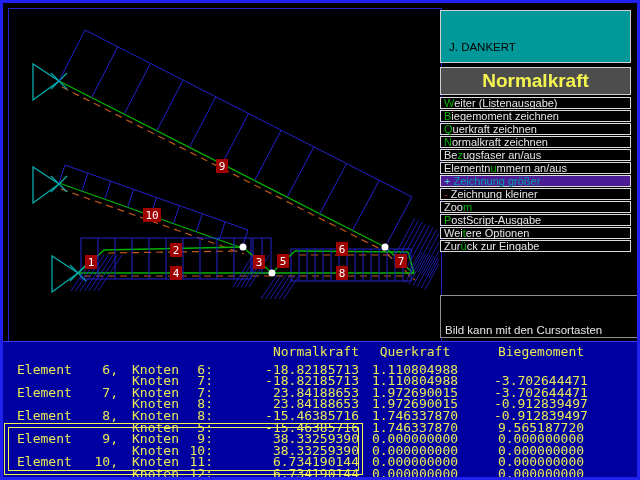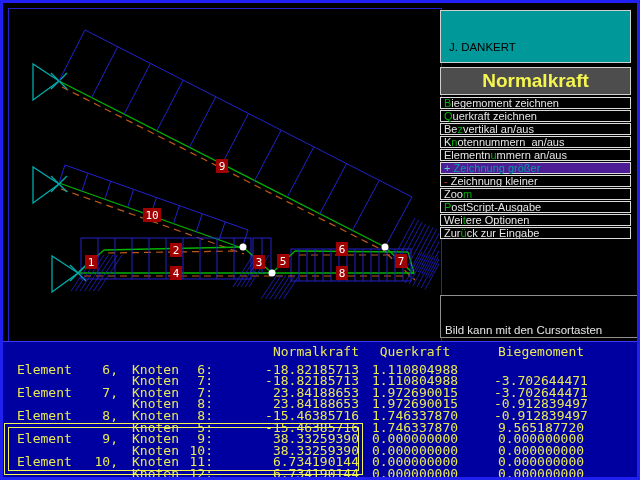--- a/index.html
+++ b/index.html
@@ -216,24 +216,25 @@
     <div class="l1">J. DANKERT</div>
     <div>Finite-Elemente-Baukasten</div>
     <div>FEMSET:  Graphik-Baustein</div>
   </div>
 
   <div class="title-box">
     <span>Normalkraft</span>
   </div>
 
   <div class="menu" id="menu">
+      <div class="menu-item"><span class="key">W</span><span>eiter (Listenausgabe)</span></div>
       <div class="menu-item"><span class="key">B</span><span>iegemoment zeichnen</span></div>
       <div class="menu-item"><span class="key">Q</span><span>uerkraft zeichnen</span></div>
-      <div class="menu-item"><span>Be</span><span class="key">z</span><span>vertikal an/aus</span></div>
-      <div class="menu-item"><span>K</span><span class="key">n</span><span>otennummern  an/aus</span></div>
+      <div class="menu-item"><span class="key">N</span><span>ormalkraft zeichnen</span></div>
+      <div class="menu-item"><span>Be</span><span class="key">z</span><span>ugsfaser an/aus</span></div>
       <div class="menu-item"><span>Elementn</span><span class="key">u</span><span>mmern an/aus</span></div>
       <div class="menu-item hl"><span class="key">+</span><span> Zeichnung größer</span></div>
       <div class="menu-item"><span class="key red">-</span><span> Zeichnung kleiner</span></div>
       <div class="menu-item"><span>Zoo</span><span class="key">m</span></div>
       <div class="menu-item"><span class="key">P</span><span>ostScript-Ausgabe</span></div>
       <div class="menu-item"><span>Wei</span><span class="key">t</span><span>ere Optionen</span></div>
       <div class="menu-item"><span>Zur</span><span class="key">ü</span><span>ck zur Eingabe</span></div>
     </div>
 
   <div class="info-box">

